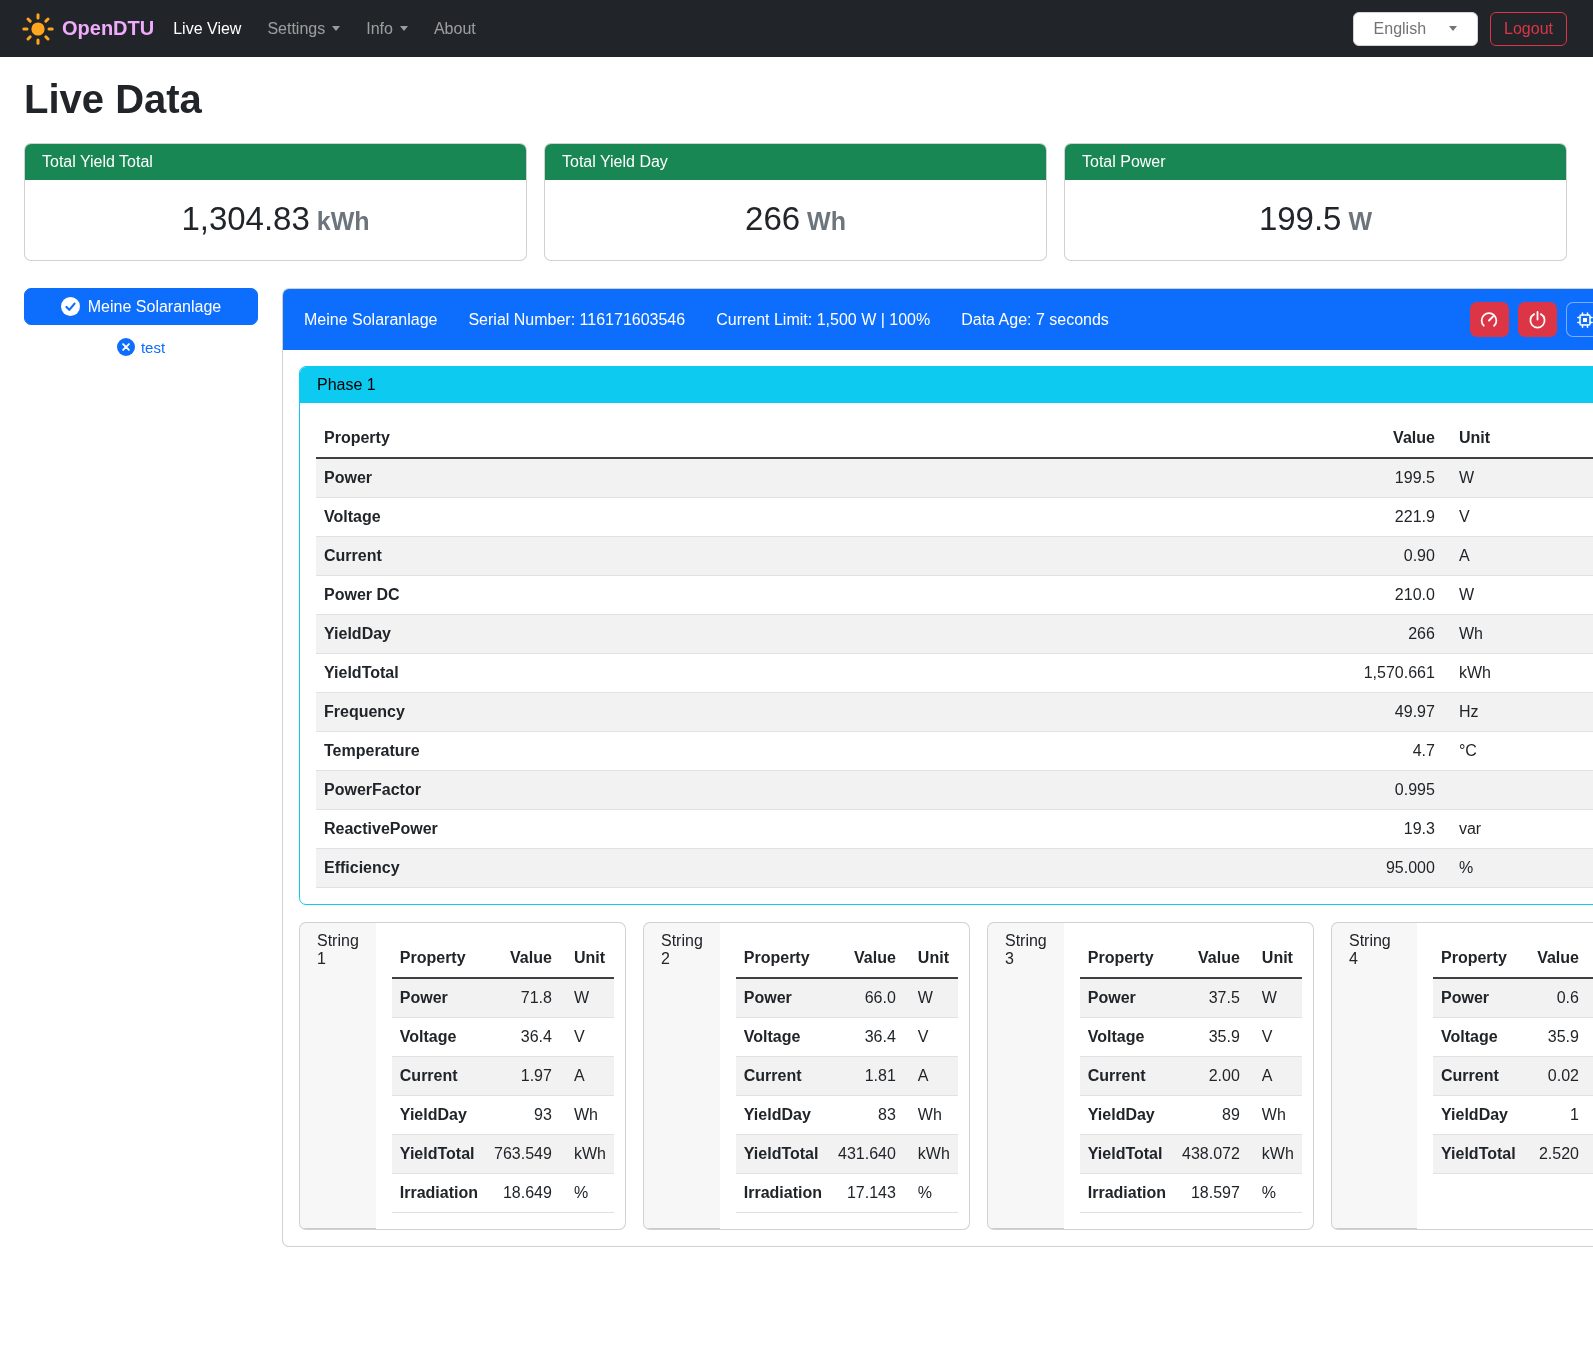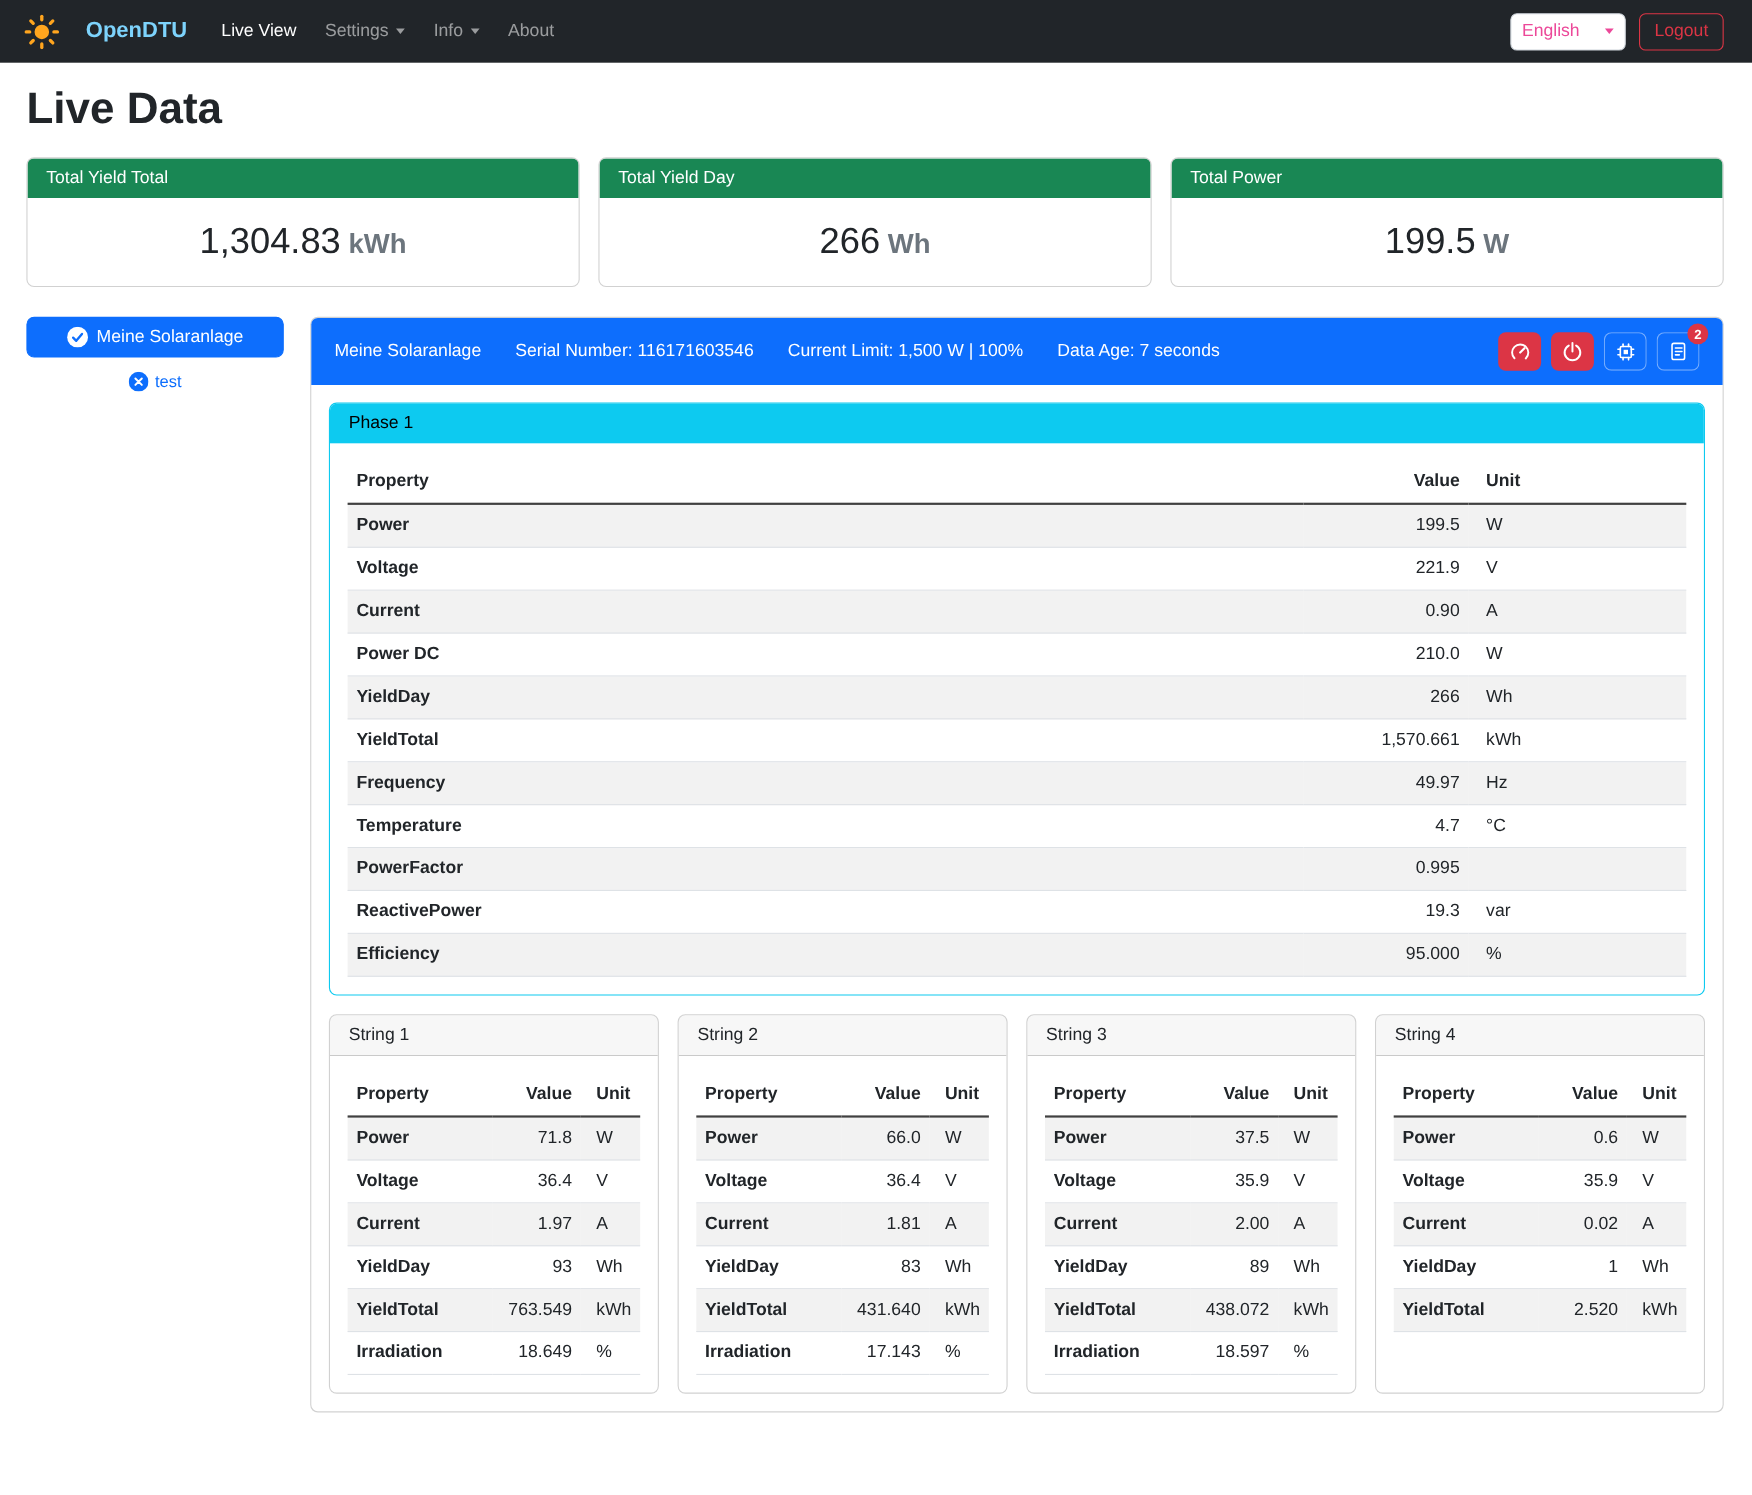--- a/index.html
+++ b/index.html
@@ -14,43 +14,43 @@
 
   
   .navbar {
     background: #212529;
     height: 57px;
     display: flex;
     align-items: center;
     padding: 0 14px;
   }
   .brand {
-    display: flex; align-items: center; gap: 24px;
-    color: #7dd3fc; font-size: 20px; font-weight: 700;
-    margin: 0 18px 0 8px; cursor: pointer;
+    display: flex; align-items: center; gap: 8px;
+    color: #f0abfc; font-size: 20px; font-weight: 700;
+    margin: 0 6px 0 8px; cursor: pointer;
   }
   .nav-link {
     color: rgba(255,255,255,.55);
     padding: 8px 13px;
     display: flex; align-items: center;
     cursor: pointer; text-decoration: none;
   }
   .nav-link.active { color: #fff; }
   .caret {
     display: inline-block; width: 0; height: 0;
     border-left: 4.5px solid transparent;
     border-right: 4.5px solid transparent;
     border-top: 5px solid currentColor;
     margin-left: 7px;
   }
   .navbar-right { margin-left: auto; display: flex; align-items: center; gap: 12px; padding-right: 12px; }
   .lang-select {
-    background: #fff; color: #ec4899;
+    background: #fff; color: #737373;
     border: 1px solid #ced4da; border-radius: 6px;
-    padding: 7px 10px; display: flex; align-items: center; gap: 16px;
+    padding: 7px 20px; display: flex; align-items: center; gap: 16px;
     cursor: pointer; font-size: 16px;
   }
   .logout {
     background: transparent; color: #dc3545;
     border: 1px solid #dc3545; border-radius: 6px;
     padding: 7px 13px; font-size: 16px; cursor: pointer;
     font-family: inherit;
   }
 
   
@@ -135,21 +135,21 @@
   .phase-table .val { width: 150px; }
   .phase-table .unit { width: 198px; padding-left: 16px; }
   .string-table .val { width: 80px; }
   .string-table .unit { width: 46px; padding-left: 14px; }
 
   
   .strings-row { display: flex; gap: 17px; align-items: stretch; }
   .string-card {
     flex: 1; background: #fff;
     border: 1px solid rgba(0,0,0,.18); border-radius: 7px;
-    overflow: hidden; display: flex; flex-direction: column;
+    overflow: hidden; display: flex; flex-direction: row;
   }
   .string-header {
     background: rgba(0,0,0,.03);
     border-bottom: 1px solid rgba(0,0,0,.18);
     padding: 9px 17px;
   }
   .string-body { padding: 16px; }
 </style>
 </head>
 <body>

